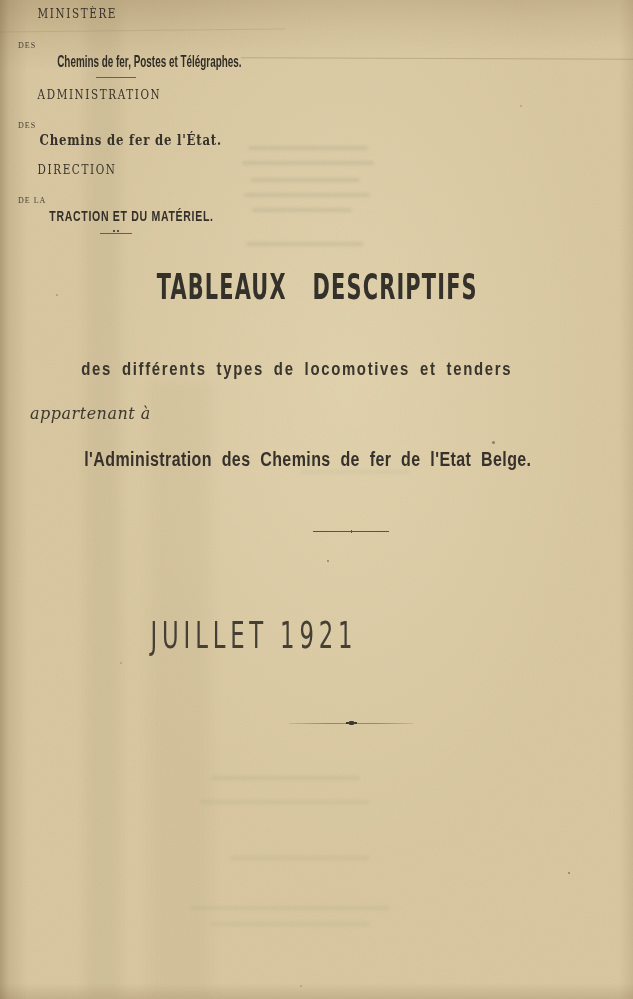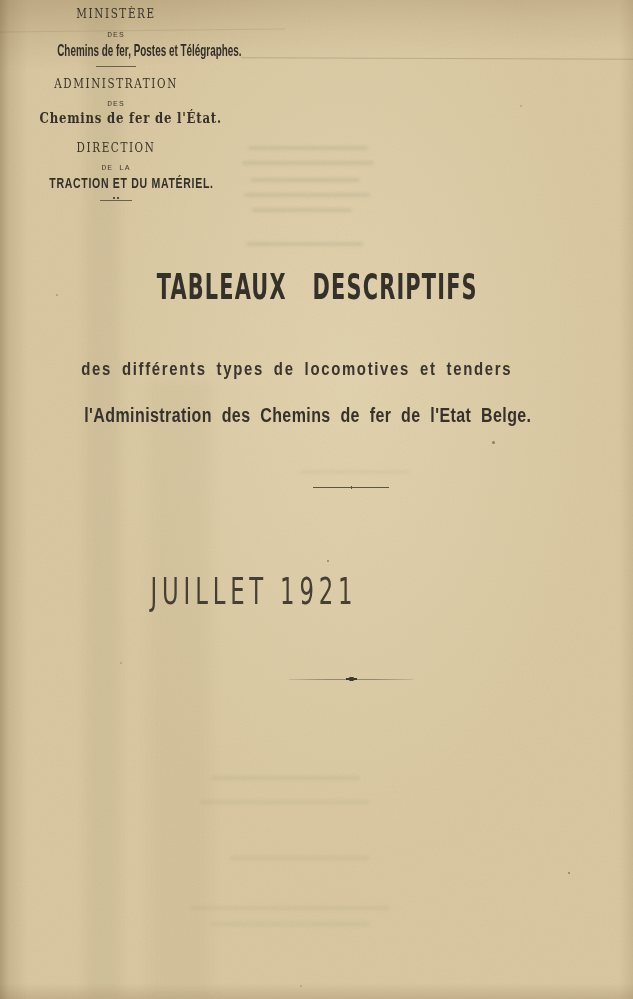--- a/index.html
+++ b/index.html
@@ -57,31 +57,31 @@
   .s2 { top: 560px; left: 327px; width: 2px; height: 2px; }
   .s3 { top: 872px; left: 568px; width: 2px; height: 2px; }
   .s4 { top: 294px; left: 56px; width: 2px; height: 2px; opacity: .6; }
   .s5 { top: 662px; left: 120px; width: 2px; height: 2px; opacity: .5; }
   .s6 { top: 985px; left: 300px; width: 2px; height: 2px; opacity: .5; }
   .s7 { top: 105px; left: 520px; width: 2px; height: 2px; opacity: .5; }
 
   
   .ministry {
     position: absolute; top: 6px; left: 18px; width: 196px;
-    text-align: center; color: #37322a;
+    text-align: left; color: #37322a;
   }
   .ministry > div { white-space: nowrap; }
   .m-serif-caps {
     font-family: "DejaVu Serif", serif;
     font-size: 13px; letter-spacing: 2px; line-height: 16px;
     transform: scaleX(0.8); transform-origin: center;
   }
   .m-tiny {
-    font-family: Liberation Mono, monospace;
-    font-size: 8px; letter-spacing: 1px; line-height: 10px; margin-top: 8px;
+    font-family: Liberation Serif, serif;
+    font-size: 8px; letter-spacing: 1px; line-height: 10px; margin-top: 19px;
     color: #473f32;
   }
   .m-gothic {
     font-family: "Liberation Sans", sans-serif; font-weight: bold;
     font-size: 16.5px; line-height: 20px; color: #312d26;
     transform: scaleX(0.60); transform-origin: center;
   }
   .mini-rule {
     width: 40px; height: 1px; background: #6b6050; margin: 6px auto 0 auto;
   }
@@ -218,20 +218,21 @@
     <div class="m-serif-bold">Chemins de fer de l'État.</div>
     <div class="m-serif-caps m-direction">DIRECTION</div>
     <div class="m-tiny">DE LA</div>
     <div class="m-sans-bold">TRACTION ET DU MATÉRIEL.</div>
     <div class="tiny-ornament"></div>
   </header>
 
   <main class="title-area">
     <h1 class="main-title">TABLEAUX  DESCRIPTIFS</h1>
     <div class="subtitle">des différents types de locomotives et tenders</div>
+    <div class="appartenant">appartenant à</div>
     <div class="owner">l'Administration des Chemins de fer de l'Etat Belge.</div>
     <div class="rule-1"></div>
     <div class="date-title">JUILLET 1921</div>
     <div class="rule-2"></div>
   </main>
 
   <svg class="texture" width="633" height="999" xmlns="http://www.w3.org/2000/svg">
     <filter id="grain">
       <feTurbulence type="fractalNoise" baseFrequency="0.55" numOctaves="2" seed="7" stitchTiles="stitch"></feTurbulence>
       <feColorMatrix type="saturate" values="0"></feColorMatrix>

